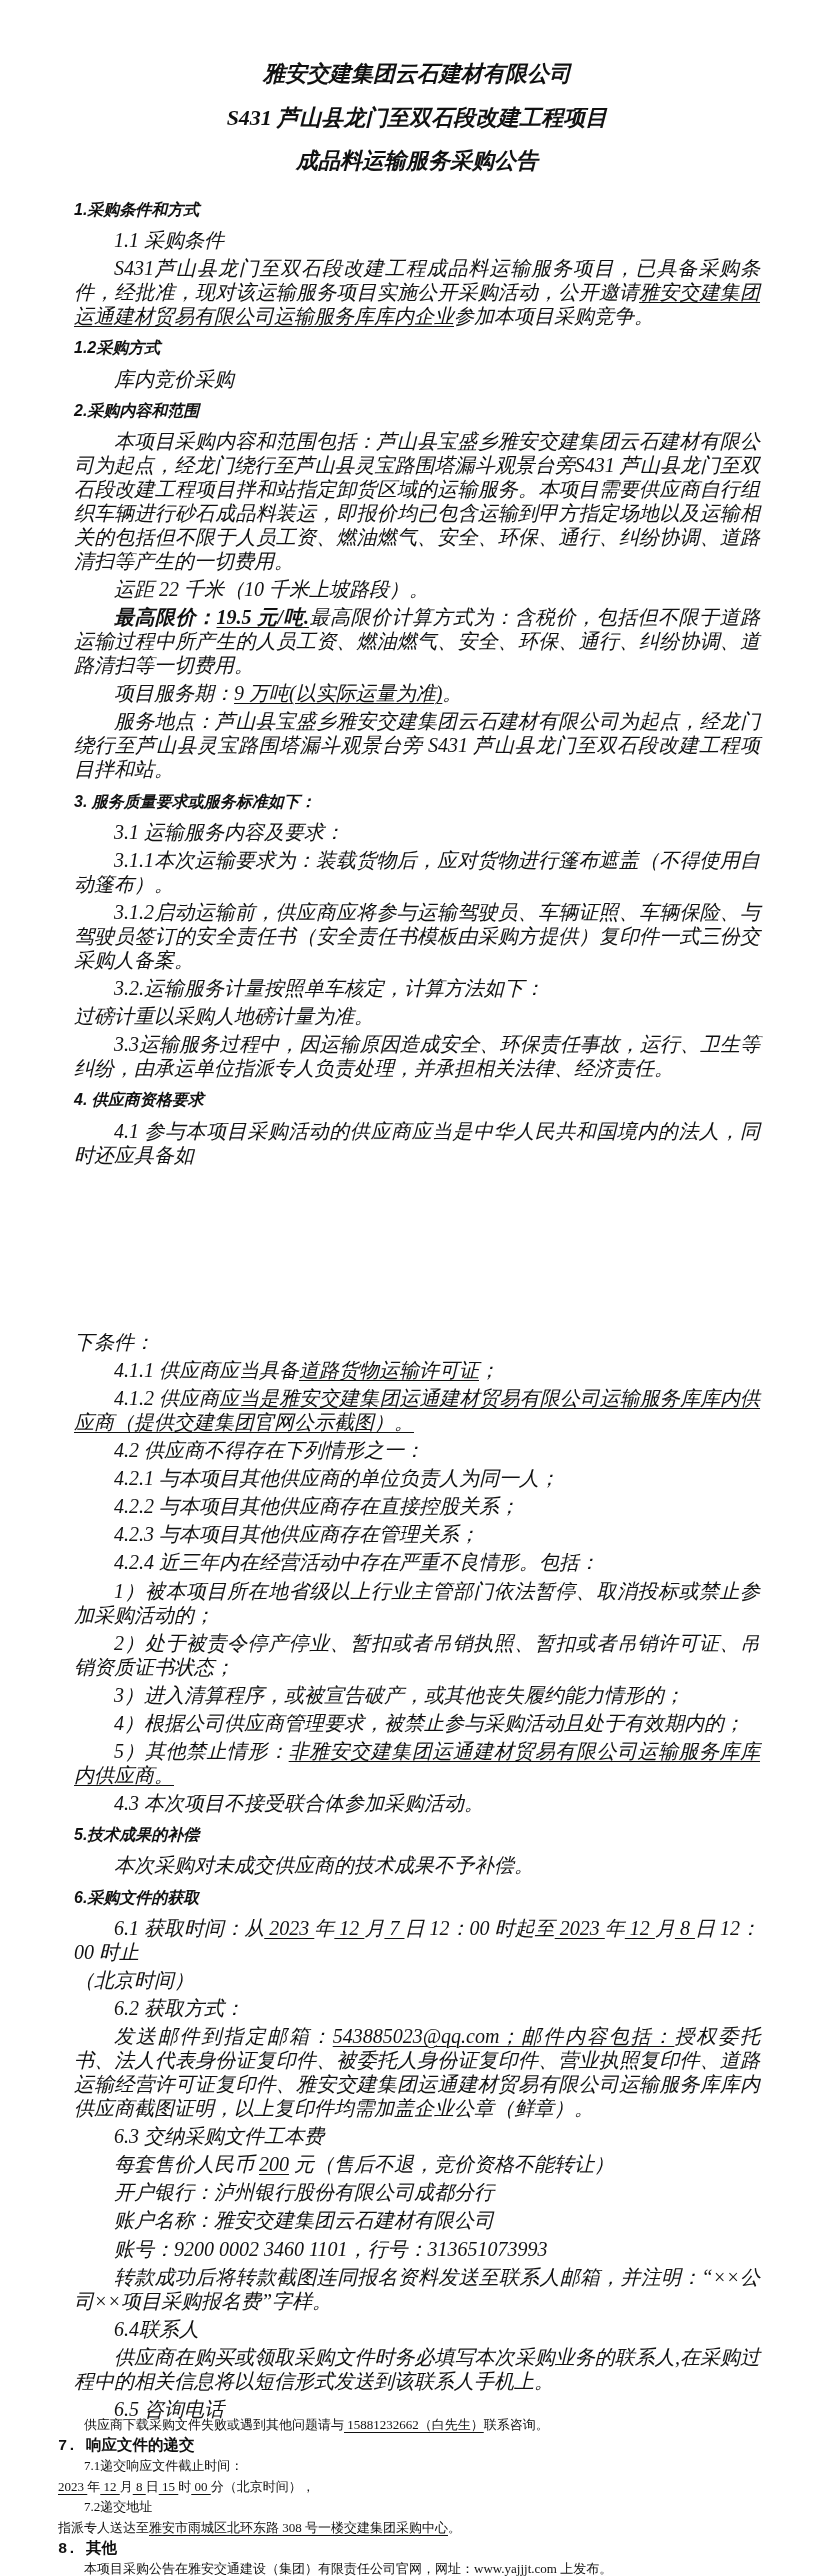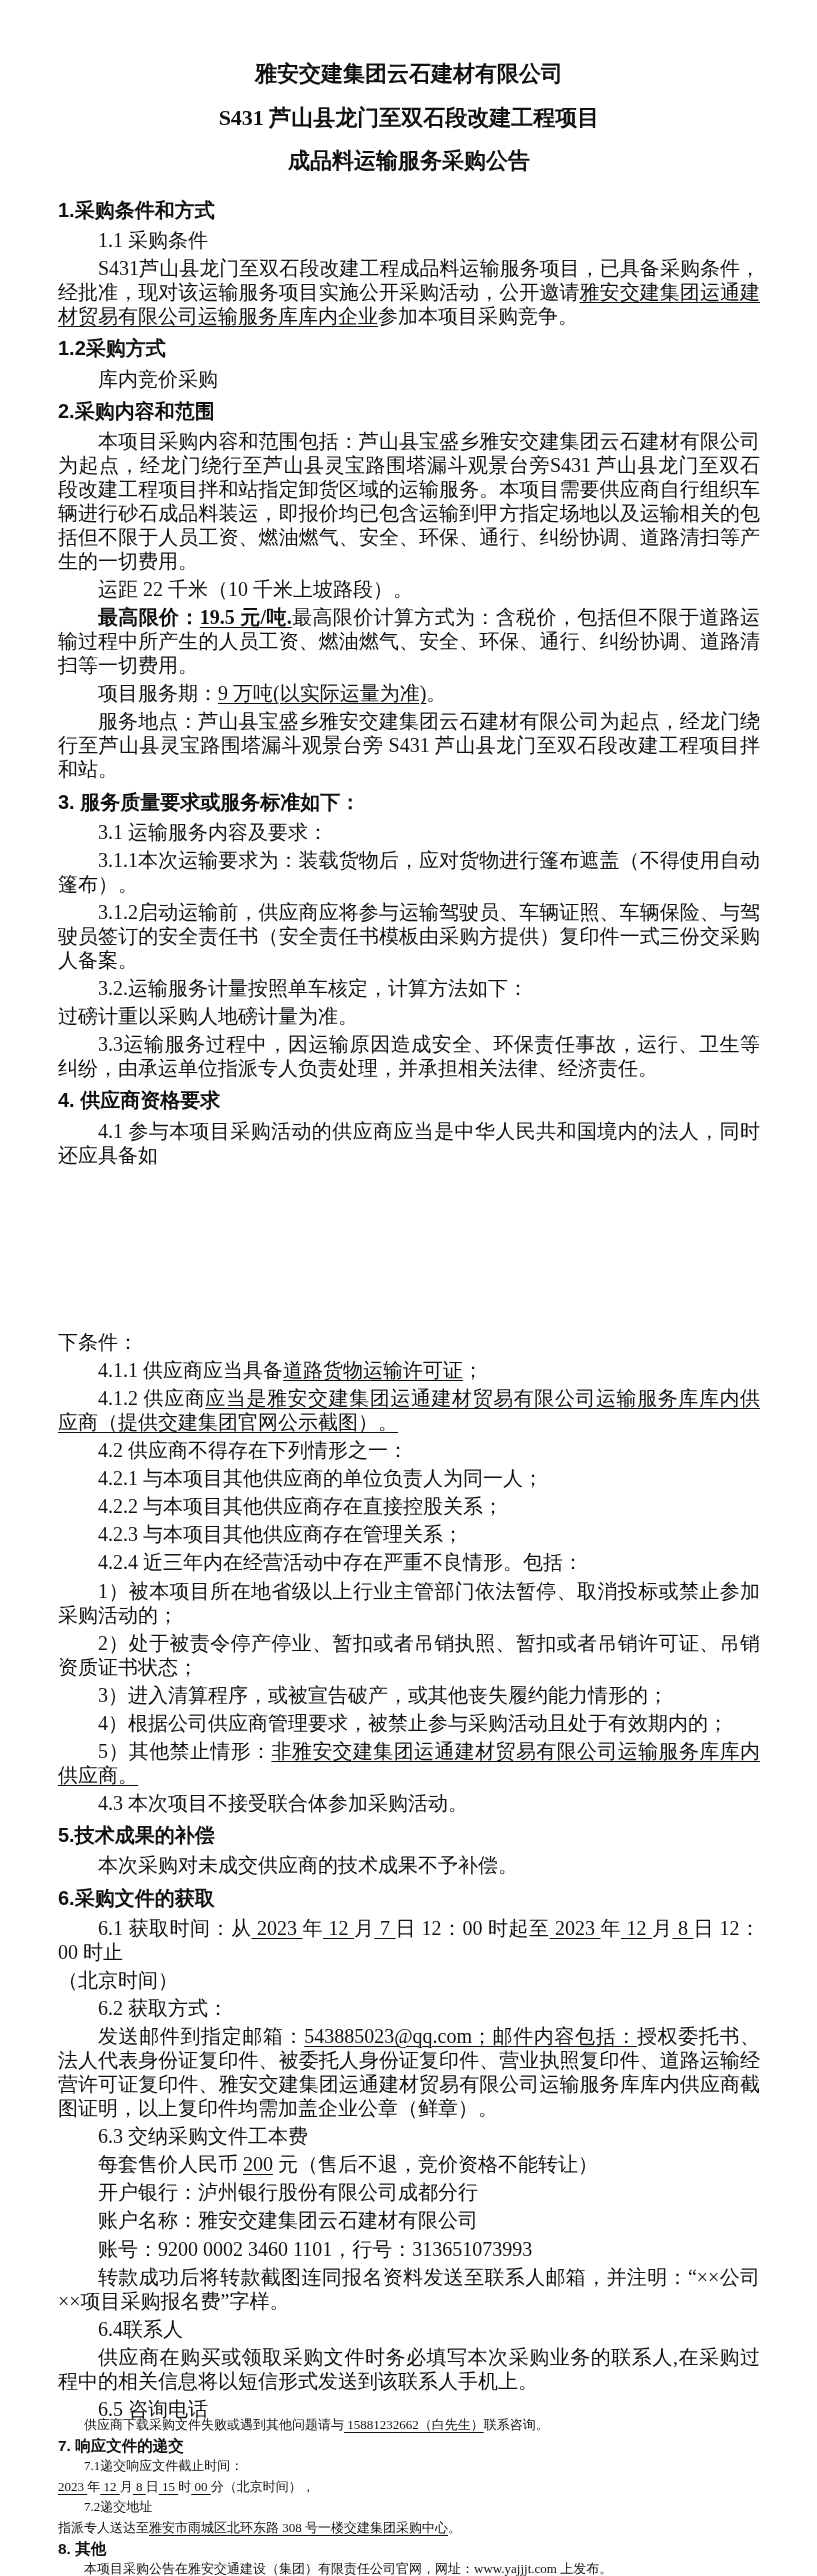--- a/index.html
+++ b/index.html
@@ -3,44 +3,44 @@
 <meta charset="utf-8">
 <style>
   html, body { margin: 0; padding: 0; background: #ffffff; }
   body {
     width: 818px; height: 3470px;
     position: relative;
     overflow: hidden;
     color: #111;
     font-family: "Liberation Serif", "DejaVu Serif", serif;
   }
-  .content { padding: 61px 58px 0 58px; }
+  .content { padding: 61px 58px 0 74px; font-style: italic; }
   .t { text-align: center; font-weight: bold; margin: 0 0 17.5px 0; font-size: 22px; line-height: 26px; }
   .t-sans { font-family: "Liberation Sans", "DejaVu Sans", sans-serif; }
   .t-last { margin-bottom: 24px; }
   .h {
     font-family: "Liberation Sans", "DejaVu Sans", sans-serif;
-    font-weight: bold; font-size: 20px; line-height: 24px;
+    font-weight: bold; font-size: 16px; line-height: 24px;
     margin: 8.2px 0 6.2px 0;
   }
   .p {
     font-size: 20px; line-height: 24px;
     margin: 4.1px 0; text-align: justify;
   }
   .ind { text-indent: 2em; }
   .u { text-decoration: underline; text-decoration-thickness: 1px; text-underline-offset: 3.1px; }
   .b { font-weight: bold; font-family: "Liberation Sans", "DejaVu Sans", sans-serif; }
   .bu { font-weight: bold; text-decoration: underline; text-decoration-thickness: 1px; text-underline-offset: 3.1px; margin-top: 40px; }
   .gap1 { height: 155px; }
   
   .bottom-block {
     position: absolute; top: 2415px; left: 58px; right: 58px;
   }
   .bottom-block .p { font-size: 13px; line-height: 20.6px; margin: 0; }
-  .bottom-block .h { font-size: 15.5px; line-height: 20.6px; margin: 0; }
+  .bottom-block .h { font-size: 15.5px; line-height: 20.6px; margin: 0; font-family: Liberation Mono, monospace; }
 </style>
 </head>
 <body>
 
 <div class="content">
 
   <div class="t t-sans">雅安交建集团云石建材有限公司</div>
   <div class="t">S431 芦山县龙门至双石段改建工程项目</div>
   <div class="t t-sans t-last">成品料运输服务采购公告</div>
 

